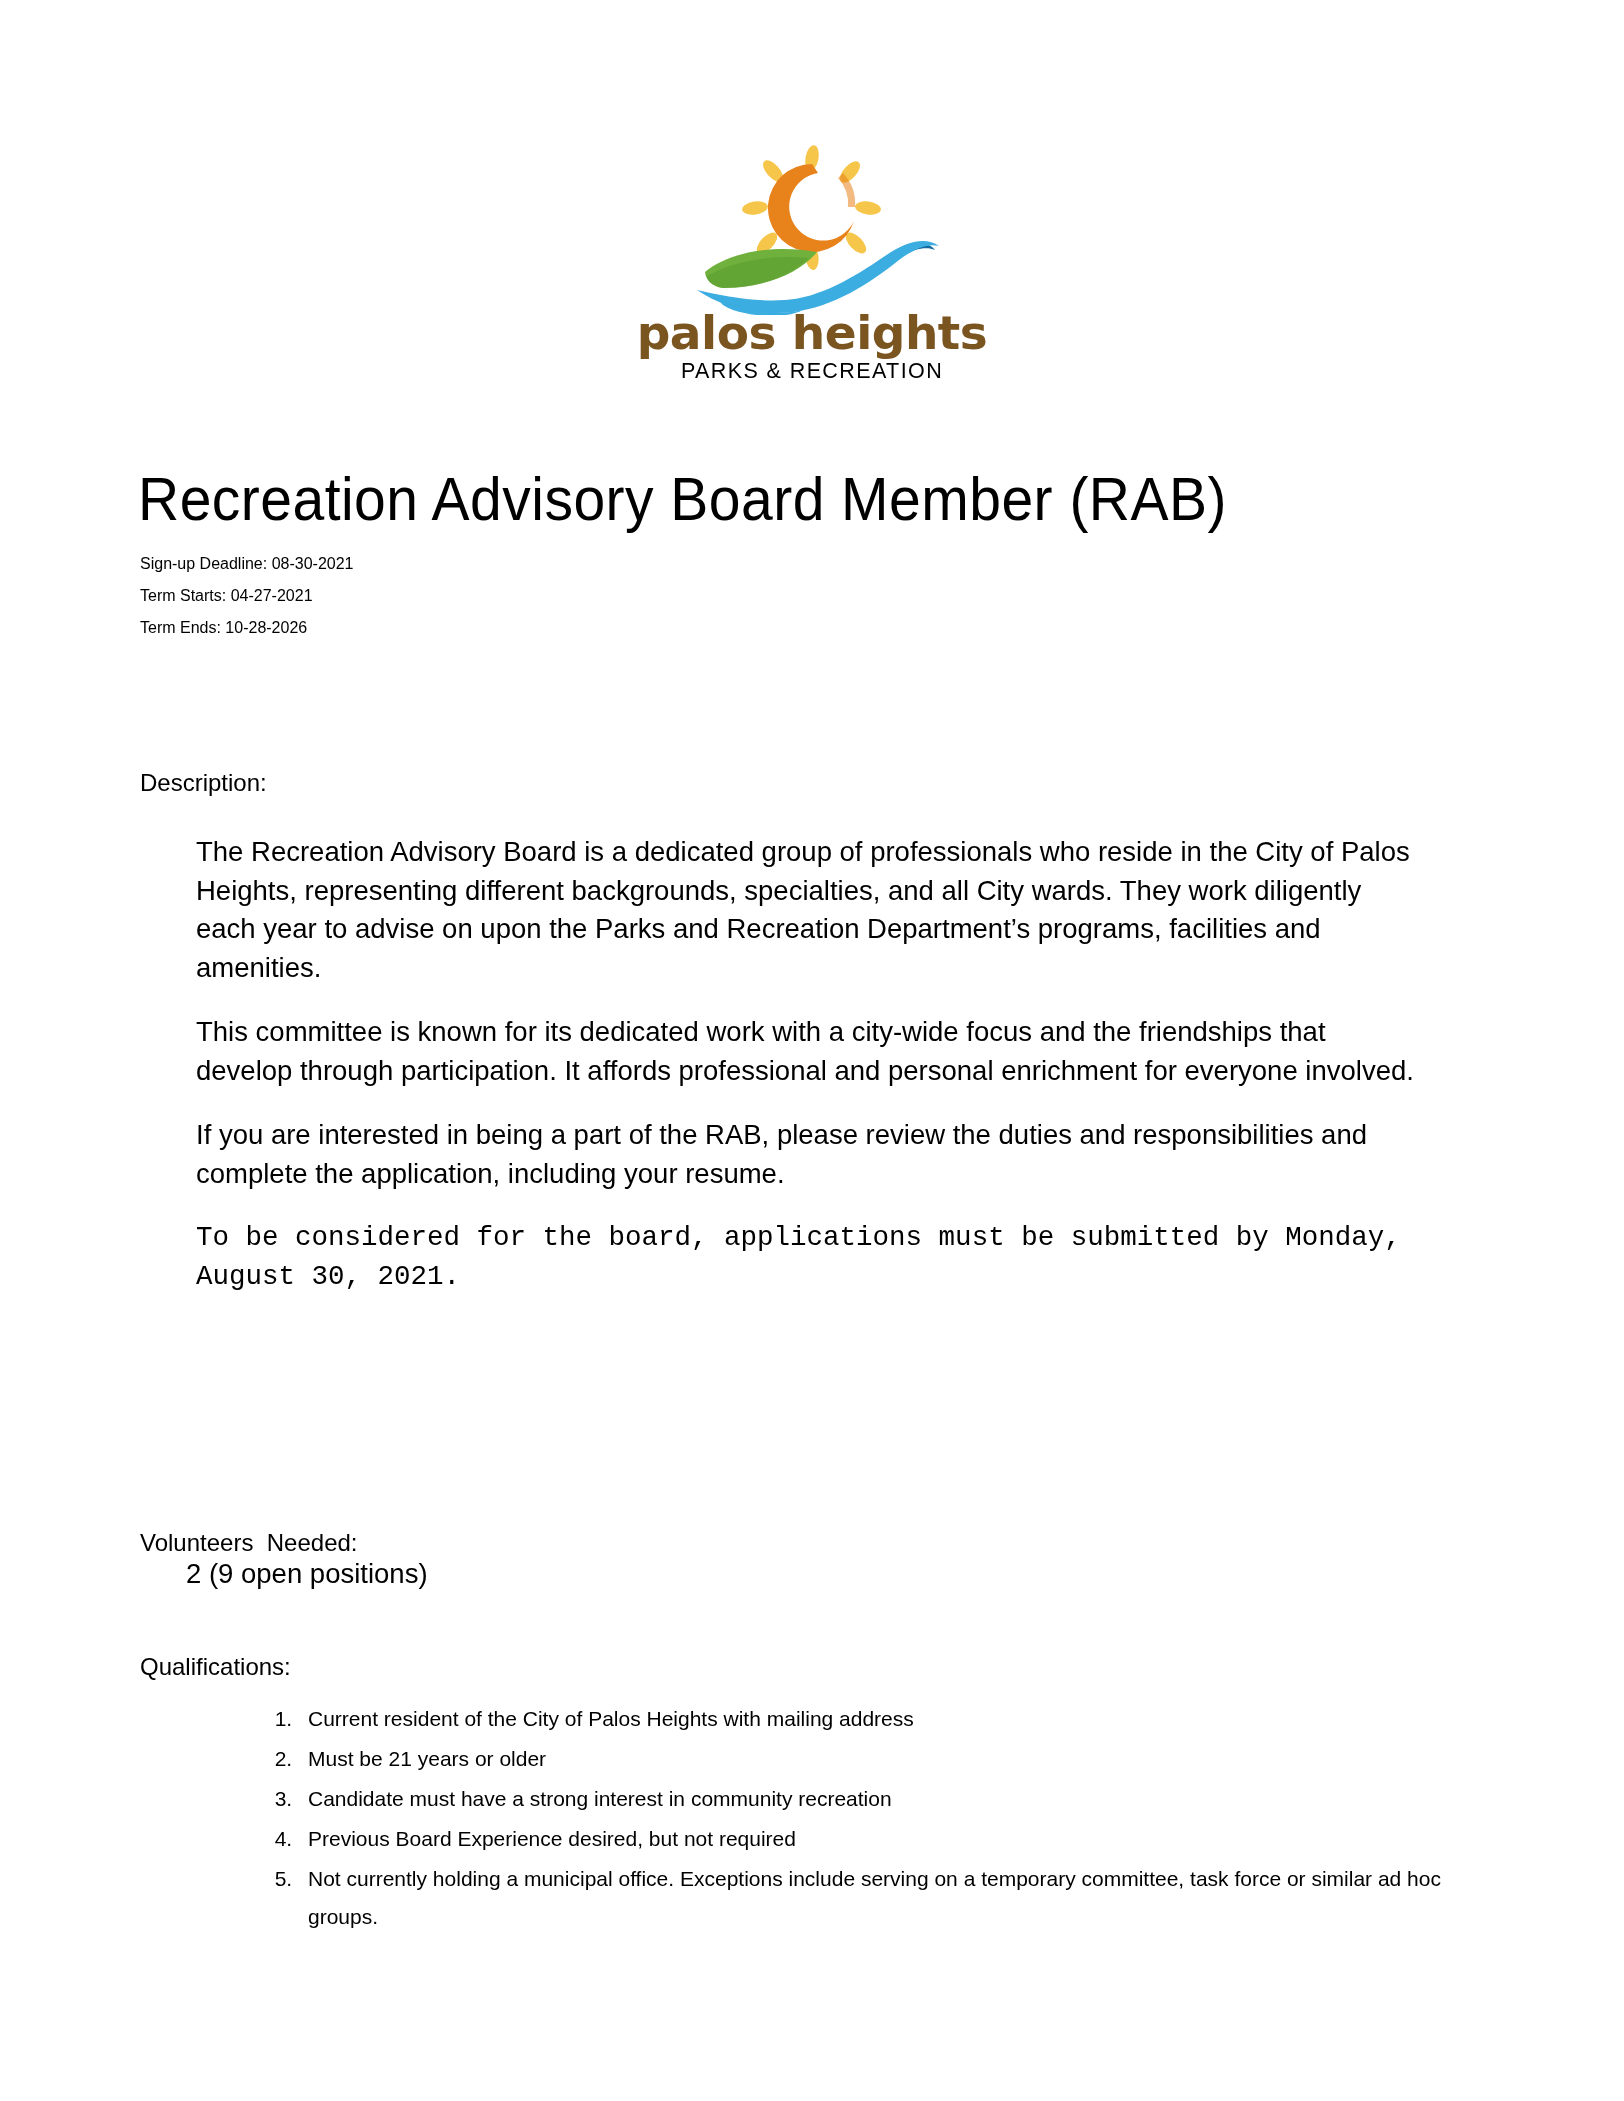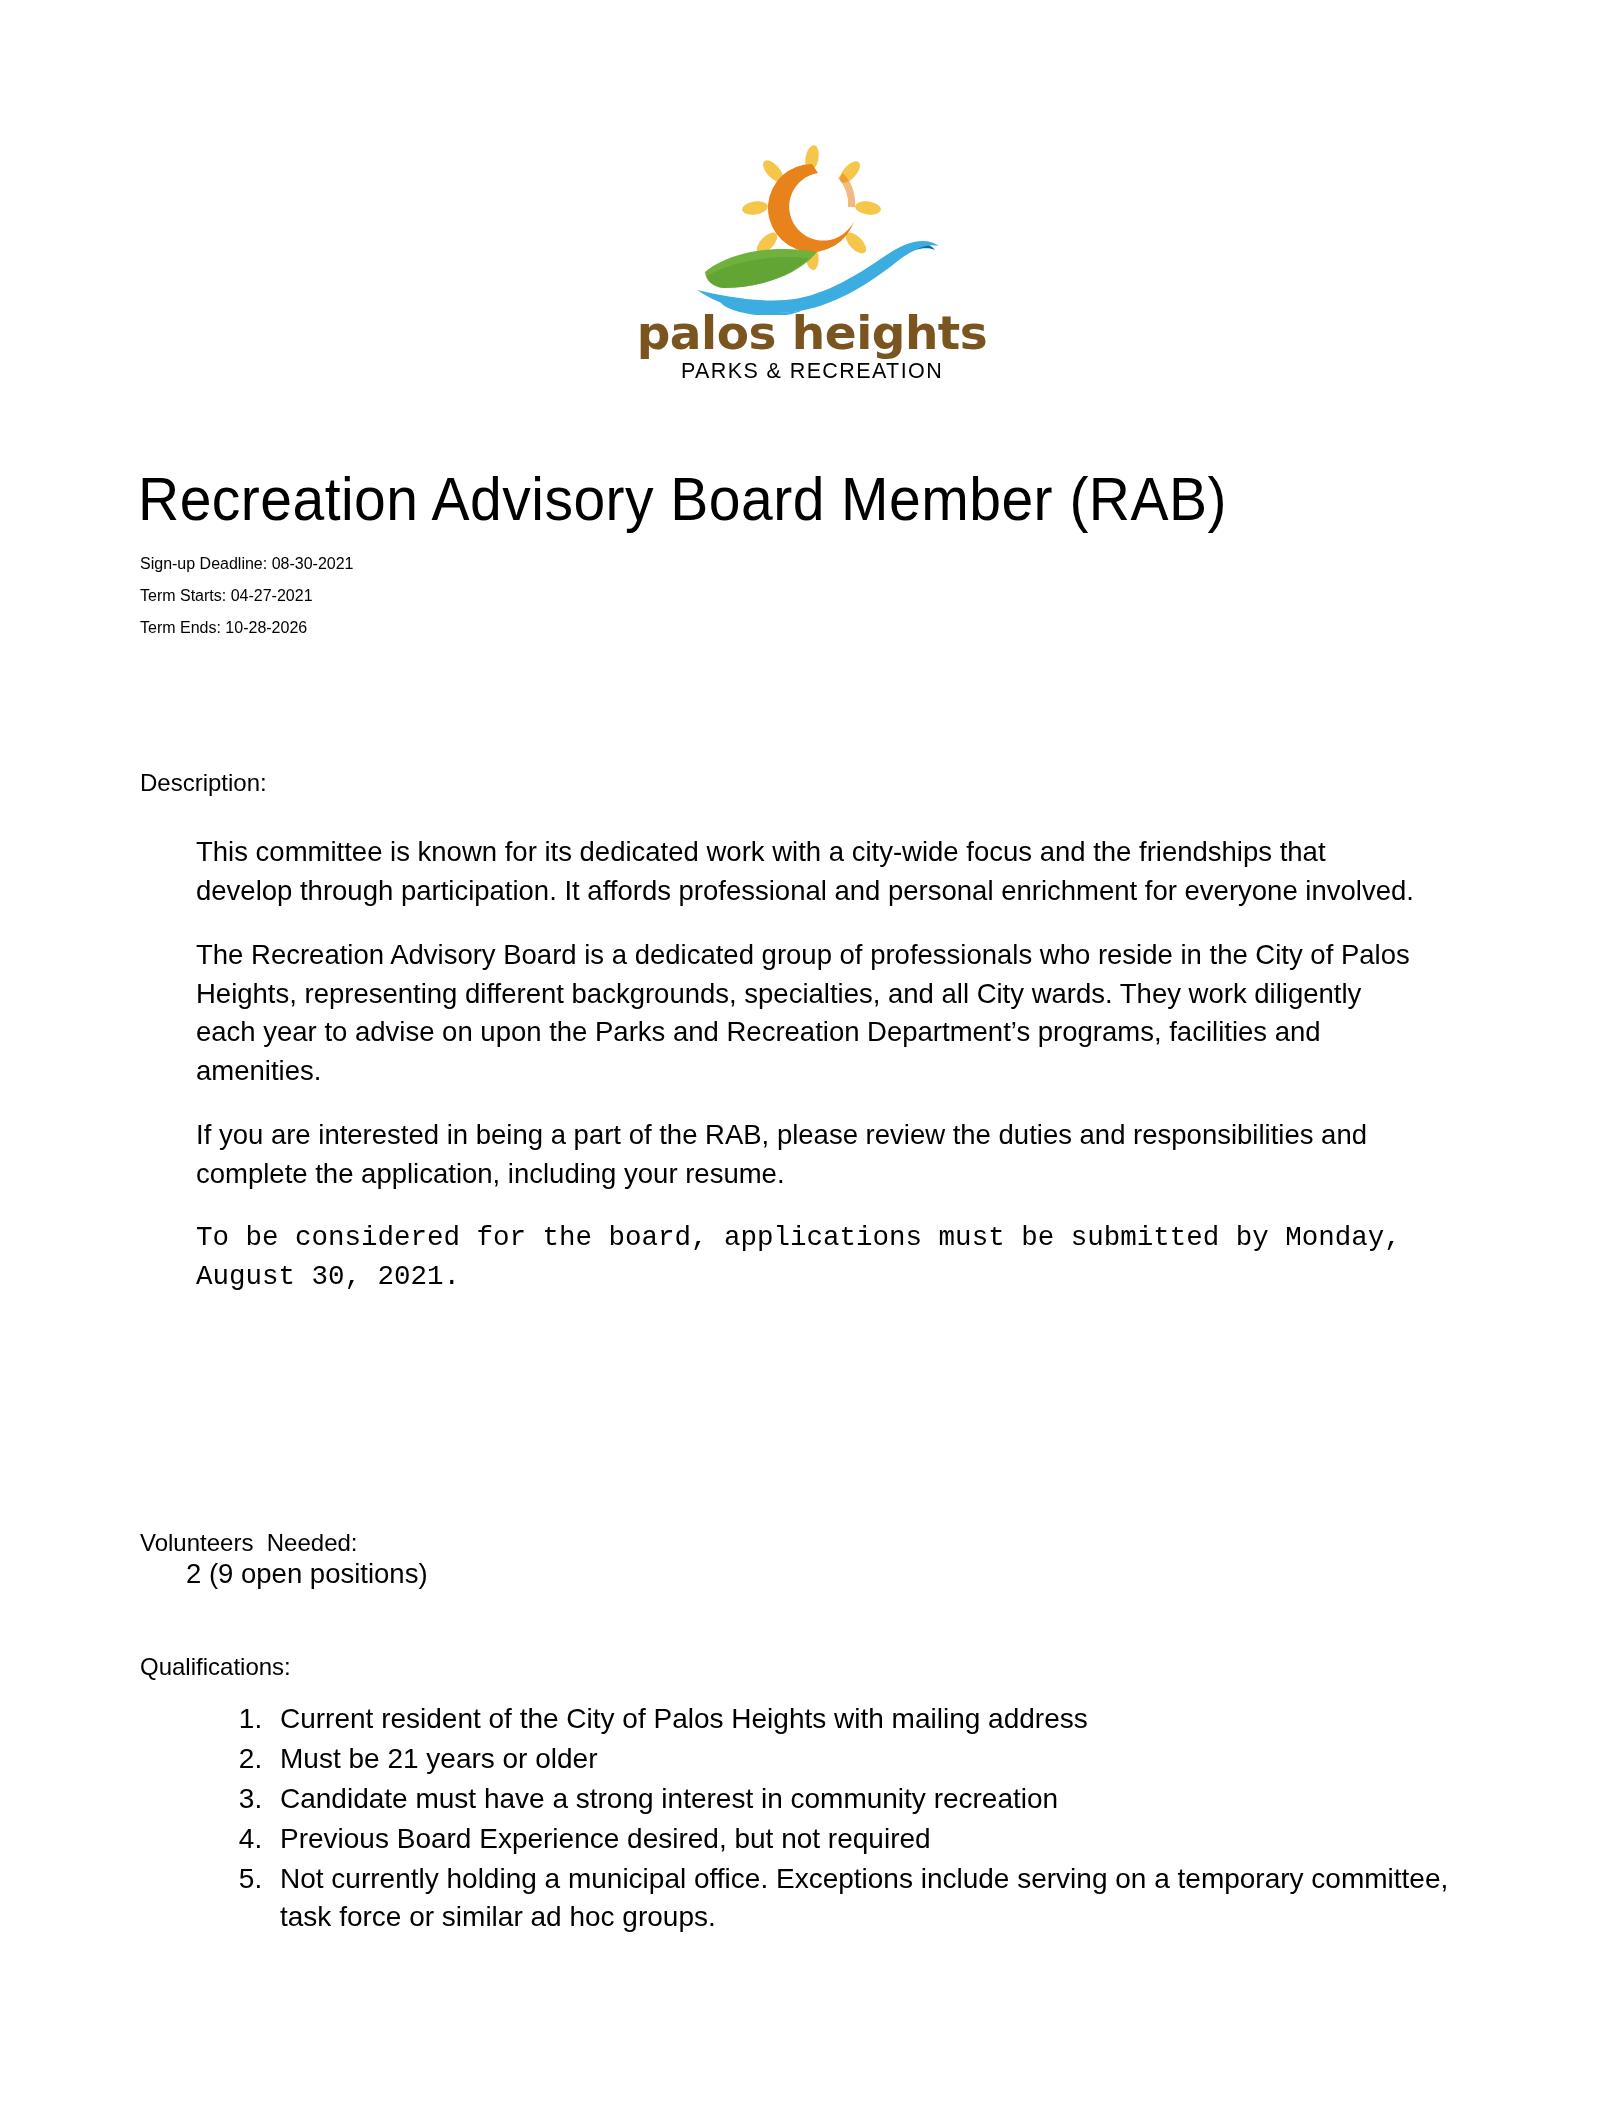--- a/index.html
+++ b/index.html
@@ -116,26 +116,26 @@
     left: 186px;
     top: 1556px;
     font-size: 27.5px;
     line-height: 36px;
     white-space: nowrap;
   }
 
   
   .qual-list {
     position: absolute;
-    left: 216px;
+    left: 244px;
     top: 1700px;
     width: 1200px;
     margin: 0;
     padding: 0 0 0 54px;
-    font-size: 28px;
+    font-size: 21px;
     line-height: 38px;
     list-style-position: outside;
   }
   .qual-list li {
     margin: 0 0 2px 0;
     padding-left: 10px;
   }
 </style>
 </head>
 <body>
@@ -175,22 +175,22 @@
   <h1 class="doc-title">Recreation Advisory Board Member (RAB)</h1>
 
   <div class="meta-block">
     <div class="meta-line">Sign-up Deadline: 08-30-2021</div>
     <div class="meta-line">Term Starts: 04-27-2021</div>
     <div class="meta-line">Term Ends: 10-28-2026</div>
   </div>
 
   <h2 class="section-head" id="desc-head">Description:</h2>
   <div class="desc-body">
+    <p>The Recreation Advisory Board is a dedicated group of professionals who reside in the City of Palos Heights, representing different backgrounds, specialties, and all City wards. They work diligently each year to advise on upon the Parks and Recreation Department’s programs, facilities and amenities.</p>
     <p>This committee is known for its dedicated work with a city-wide focus and the friendships that develop through participation. It affords professional and personal enrichment for everyone involved.</p>
-    <p>The Recreation Advisory Board is a dedicated group of professionals who reside in the City of Palos Heights, representing different backgrounds, specialties, and all City wards. They work diligently each year to advise on upon the Parks and Recreation Department’s programs, facilities and amenities.</p>
     <p>If you are interested in being a part of the RAB, please review the duties and responsibilities and complete the application, including your resume.</p>
     <p>To be considered for the board, applications must be submitted by Monday, August 30, 2021.</p>
   </div>
 
   <h2 class="section-head" id="vol-head">Volunteers  Needed:</h2>
   <div class="vol-value">2 (9 open positions)</div>
 
   <h2 class="section-head" id="qual-head">Qualifications:</h2>
   <ol class="qual-list">
     <li>Current resident of the City of Palos Heights with mailing address</li>

